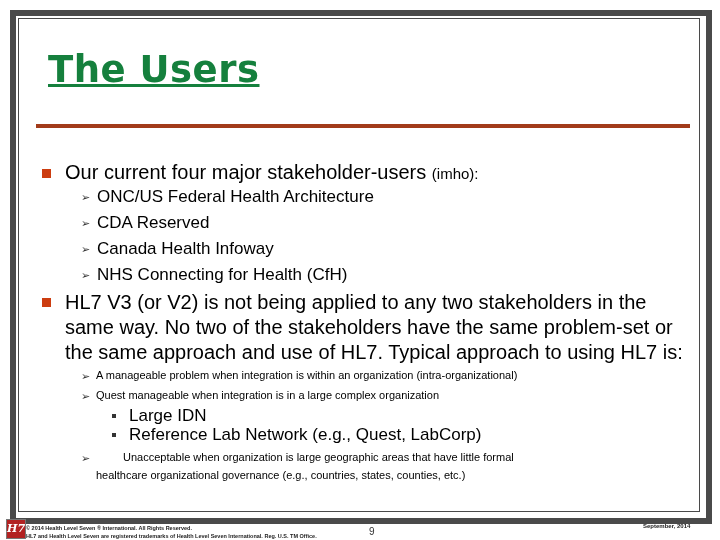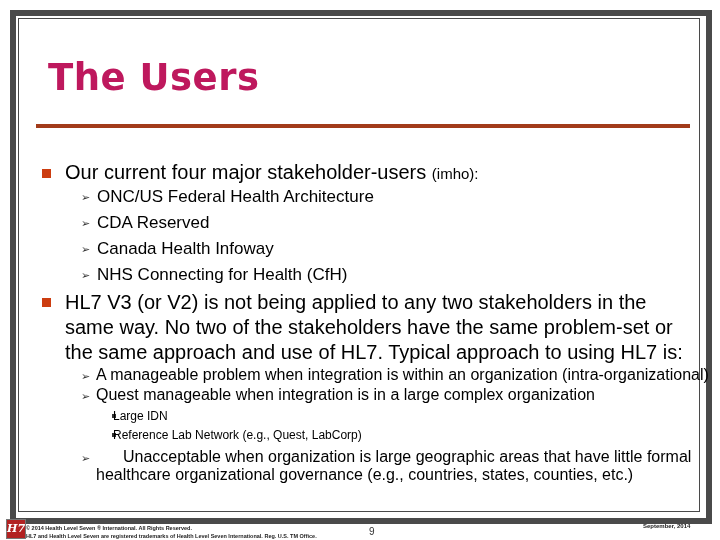--- a/index.html
+++ b/index.html
@@ -12,40 +12,40 @@
     .frame-outer {
       position: absolute; left: 10px; top: 10px; width: 690px; height: 502px;
       border: 6px solid #4a4a4a; background: #fff;
     }
     .frame-inner {
       position: absolute; left: 18px; top: 18px; width: 682px; height: 494px;
       border: 1px solid #4a4a4a;
       box-sizing: border-box;
     }
     .title {
-      position: absolute; left: 48px; top: 56px;
+      position: absolute; left: 48px; top: 48px;
       font-family: "DejaVu Sans", sans-serif; font-weight: bold;
-      font-size: 37px; letter-spacing: 0.5px; color: #be185d;
+      font-size: 37px; letter-spacing: 0.5px; color: #15803d; text-decoration: underline;
     }
     .title-rule {
       position: absolute; left: 36px; top: 124px; width: 654px; height: 4px;
       background: #A23B1A;
     }
     .sq {
       position: absolute; left: 42px; width: 9px; height: 9px; background: #CC3D10;
     }
     .l1-text { position: absolute; left: 65px; font-size: 20px; line-height: 25px; white-space: nowrap; }
     .small { font-size: 15px; }
     .arrow {
       position: absolute; left: 81px; font-size: 11px; color: #333; line-height: 12px;
     }
     .l2-text { position: absolute; left: 97px; font-size: 17px; white-space: nowrap; line-height: 20px; }
-    .l2b-text { position: absolute; left: 96px; font-size: 16px; white-space: nowrap; line-height: 18px; }
+    .l2b-text { position: absolute; left: 96px; font-size: 11px; white-space: nowrap; line-height: 18px; }
     .dot { position: absolute; left: 112px; width: 4px; height: 4px; background: #333; }
-    .l3-text { position: absolute; left: 113px; font-size: 12px; white-space: nowrap; line-height: 16px; }
+    .l3-text { position: absolute; left: 129px; font-size: 17px; white-space: nowrap; line-height: 16px; }
     .logo {
       position: absolute; left: 6px; top: 519px; width: 20px; height: 20px;
       background: #B22222; border: 1px solid #777;
       box-sizing: border-box;
       color: #fff; font-family: "DejaVu Serif", serif; font-weight: bold; font-size: 11px;
       line-height: 18px; text-align: center; font-style: italic;
     }
     .foot {
       position: absolute; font-size: 5.5px; font-weight: bold; color: #222; white-space: nowrap;
     }

